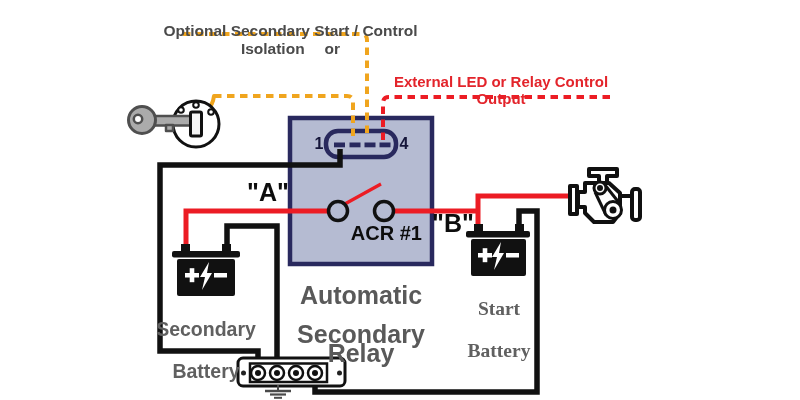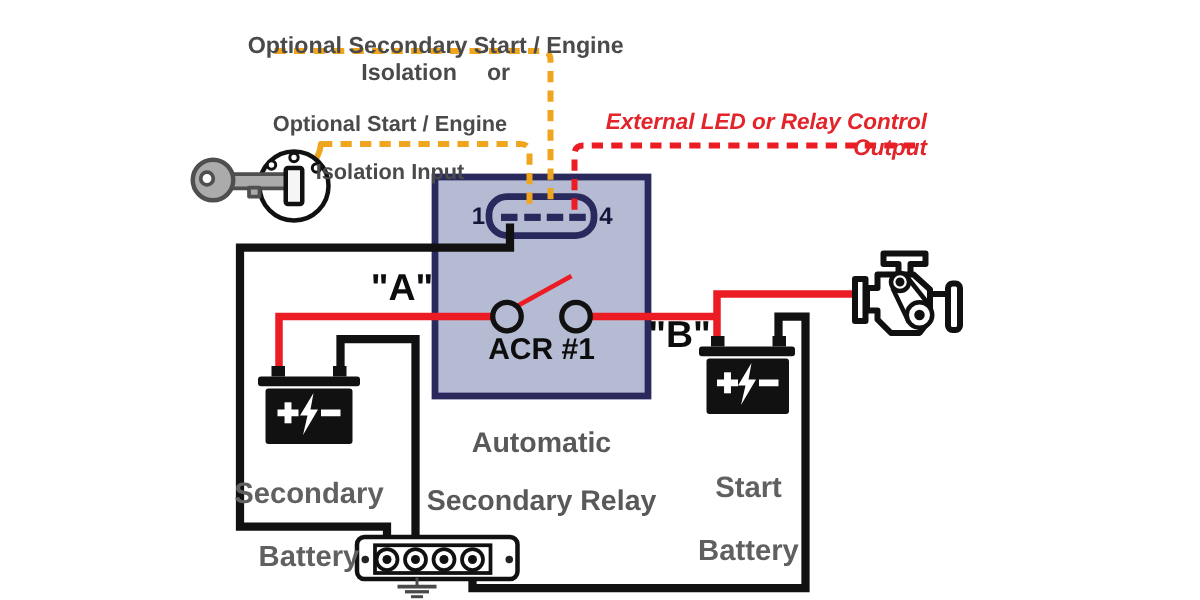--- a/index.html
+++ b/index.html
@@ -6,28 +6,28 @@
   .diagram{
     position:relative;width:800px;height:400px;background:#ffffff;overflow:hidden;
     font-family:"Liberation Sans", sans-serif;
   }
   .diagram svg{position:absolute;left:0;top:0;}
   .lbl{position:absolute;font-weight:700;white-space:pre-line;}
   .cap-gray{color:#4A4A4A;}
   .top-caption{left:118px;top:3px;width:345px;text-align:center;font-size:15.5px;line-height:18.5px;}
   .top-caption .or{margin-left:20px;}
   .start-iso-caption{left:172px;top:59px;width:176px;text-align:center;font-size:14.5px;line-height:16px;}
-  .led-caption{left:384px;top:73px;width:234px;text-align:right;font-size:15px;color:#E3242B;font-style:italic;}
+  .led-caption{left:384px;top:73px;width:234px;text-align:center;font-size:15px;color:#E3242B;}
   .a-label{left:240px;top:178px;width:56px;text-align:center;font-size:25px;color:#0d0d0d;}
   .b-label{left:428px;top:209px;width:50px;text-align:center;font-size:25px;color:#0d0d0d;}
-  .acr-name{left:300px;top:222px;width:122px;text-align:center;font-size:20px;color:#0d0d0d;}
-  .acr-caption{left:276px;top:266px;width:170px;text-align:center;font-size:19px;line-height:19.5px;color:#595959;}
+  .acr-name{left:300px;top:222px;width:122px;text-align:right;font-size:20px;color:#0d0d0d;}
+  .acr-caption{left:276px;top:266px;width:170px;text-align:center;font-size:25px;line-height:19.5px;color:#595959;}
   .batt-label{width:120px;text-align:center;font-size:19.5px;line-height:21px;color:#606060;}
   .aux-label{left:146px;top:298px;}
-  .start-label{left:444px;top:294px;width:110px;}
+  .start-label{left:444px;top:277px;width:110px;font-family:Liberation Serif, serif;}
 </style>
 </head>
 <body>
 
 <div class="diagram">
 
   <svg width="800" height="400" viewBox="0 0 800 400">
 
     <g>
       <rect x="290" y="118" width="142" height="146" fill="#B5BBD2" stroke="#29295E" stroke-width="4.5"></rect>
@@ -142,27 +142,23 @@
         <line x1="605" y1="185" x2="620" y2="204"></line>
         <circle cx="600" cy="188" r="6"></circle>
         <circle cx="613" cy="210" r="8.5"></circle>
         <circle cx="600" cy="188" r="1.5" fill="#101010"></circle>
         <circle cx="613" cy="210" r="2" fill="#101010"></circle>
       </g>
     </g>
   </svg>
 
   <div class="lbl cap-gray top-caption">
-    <span>Optional Secondary Start / Engine Isolation</span><span class="or">or</span><br>
+    <span>Optional Secondary Start / Control Isolation</span><span class="or">or</span><br>
   </div>
 
-  <div class="lbl cap-gray start-iso-caption">
-    <span>Optional Start / Engine</span><br>
-    <span>Isolation Input</span>
-  </div>
 
   <div class="lbl led-caption">External LED or Relay Control Output</div>
 
   <div class="lbl a-label">"A"</div>
   <div class="lbl b-label">"B"</div>
   <div class="lbl acr-name">ACR #1</div>
 
   <div class="lbl acr-caption">
     <span>Automatic</span><br>
     <span>Secondary Relay</span><br>

